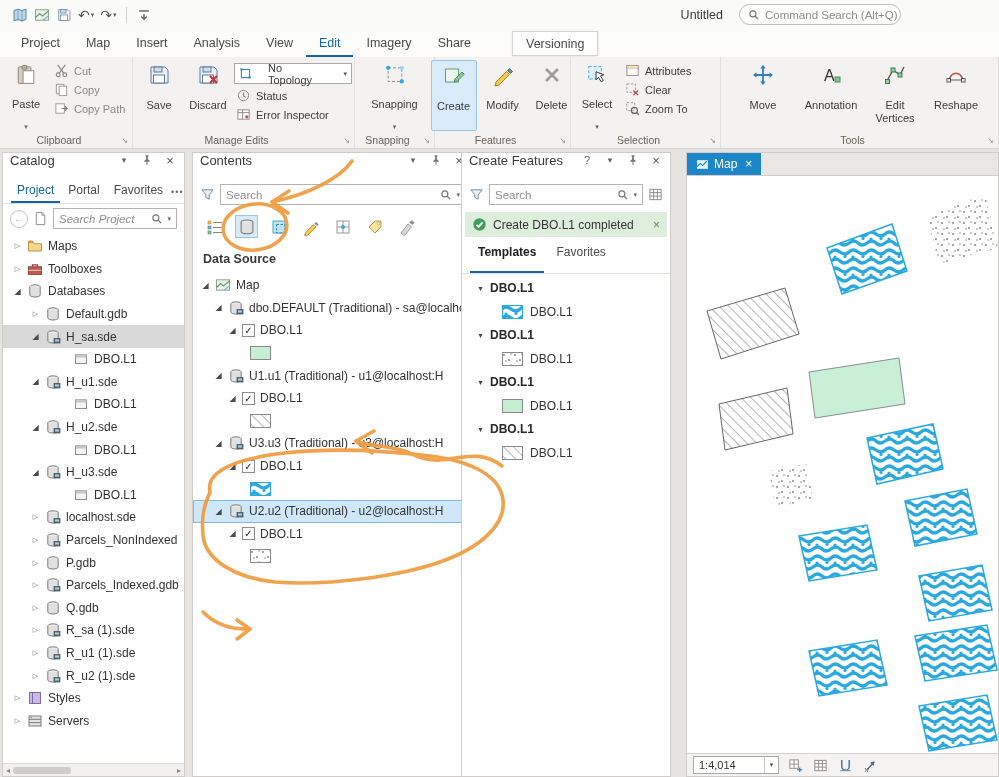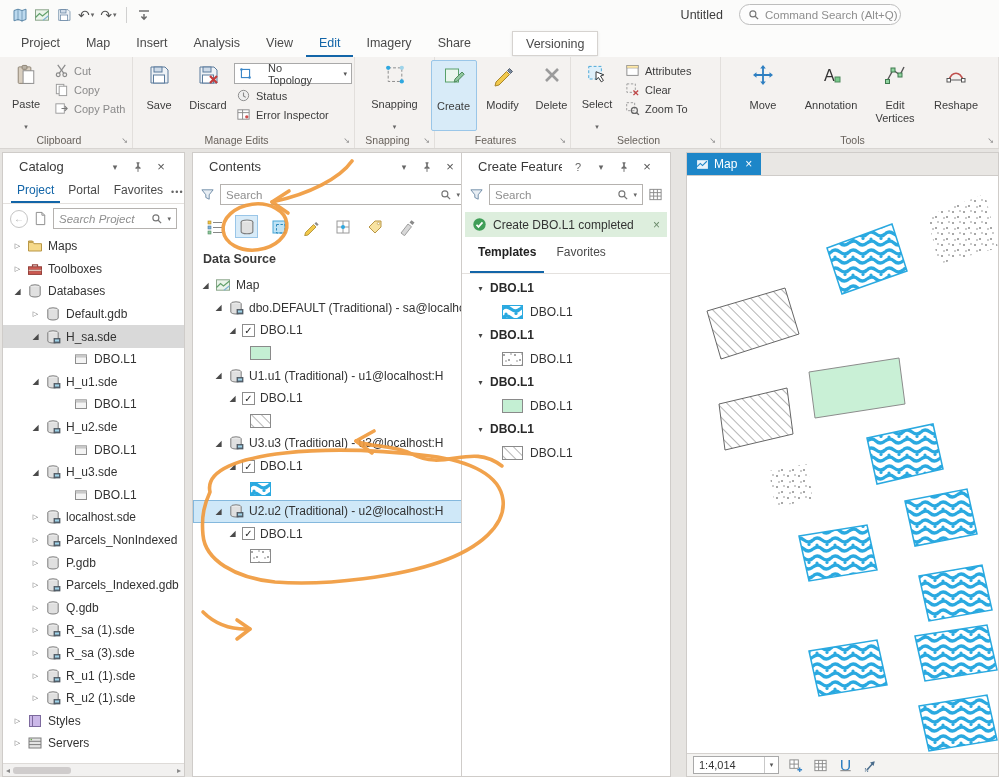--- a/index.html
+++ b/index.html
@@ -40,21 +40,21 @@
 .combo{display:flex;align-items:center;gap:16px;width:118px;height:21px;background:#fff;border:1px solid #a9a9a9;padding:0 4px;font-size:11px;color:#3c3c3c}
 .combo svg{width:13px;height:13px;flex:none}
 .ccaret{margin-left:auto;font-size:7px;color:#555}
 
 
 .panel{position:absolute;top:152px;height:625px;background:#fff;border:1px solid #cfccc9;display:flex;flex-direction:column;overflow:hidden}
 .catalog{left:2px;width:183px}
 .contents{left:192px;width:282px}
 .createf{left:461px;width:210px}
 .mapview{left:686px;width:313px}
-.phead{height:27px;display:flex;align-items:center;padding:0 16px;gap:9px;flex:none}
+.phead{height:27px;display:flex;align-items:flex-start;padding:0 7px;gap:9px;flex:none}
 .ptitle{flex:1;font-size:13px;color:#3a3a3a;white-space:nowrap;overflow:hidden}
 .hic{color:#666;font-size:9px;display:flex;align-items:center;justify-content:center;width:14px;height:14px;flex:none}
 .hic svg{width:12px;height:12px}
 .hclose{font-size:13px;color:#555}
 .ptabs{display:flex;gap:2px;padding:0 8px;border-bottom:1px solid #e4e1de;flex:none}
 .ptab{padding:3px 6px 4px;color:#4a4a4a;border-bottom:2px solid transparent;font-size:12px}
 .ptab.active{color:#1265a8;border-bottom-color:#1265a8}
 .pmore{margin-left:auto;color:#666;font-size:9px;letter-spacing:1px;align-self:center}
 .searchrow{display:flex;align-items:center;gap:5px;padding:4px 7px;flex:none}
 .circbtn{width:18px;height:18px;border:1px solid #c5c5c5;border-radius:50%;display:flex;align-items:center;justify-content:center;color:#b3b3b3;font-size:10px;flex:none}
@@ -732,27 +732,20 @@
         <svg class="ti">
           <use href="#ic-sde"></use>
         </svg>
         <span class="lbl">R_sa (1).sde</span>
       </div>
     <div class="trow lvl1">
         <span class="arw">▷</span>
         <svg class="ti">
           <use href="#ic-sde"></use>
         </svg>
-        <span class="lbl">R_sa (3).sde</span>
-      </div>
-    <div class="trow lvl1">
-        <span class="arw">▷</span>
-        <svg class="ti">
-          <use href="#ic-sde"></use>
-        </svg>
         <span class="lbl">R_u1 (1).sde</span>
       </div>
     <div class="trow lvl1">
         <span class="arw">▷</span>
         <svg class="ti">
           <use href="#ic-sde"></use>
         </svg>
         <span class="lbl">R_u2 (1).sde</span>
       </div>
     <div class="trow lvl0">

